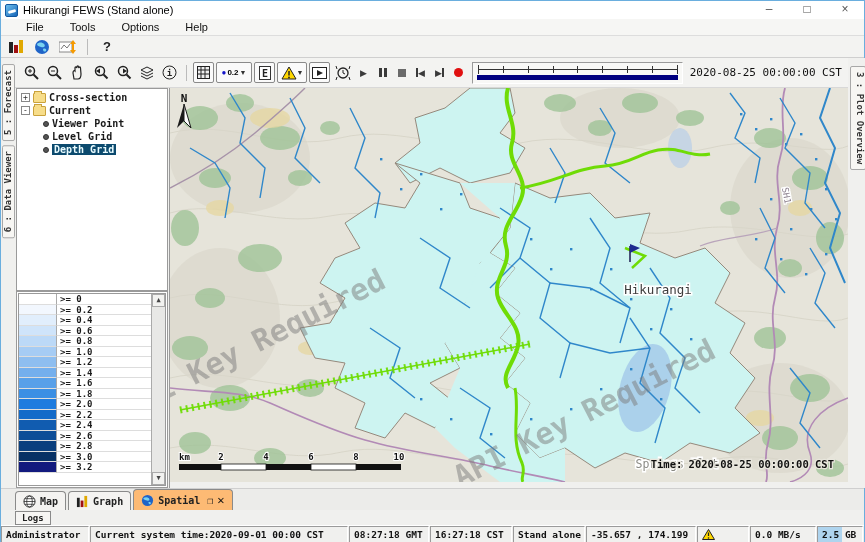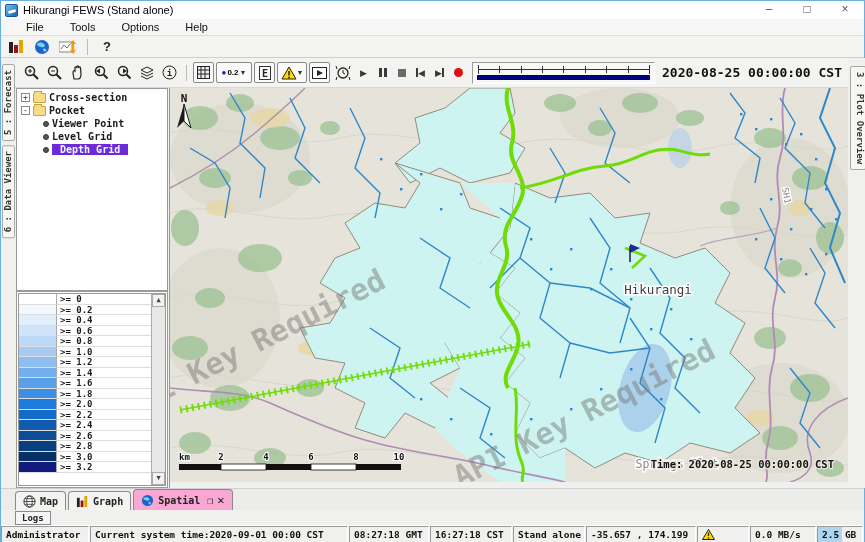--- a/index.html
+++ b/index.html
@@ -46,53 +46,53 @@
   .pause-bars { display:flex; gap:2px; }
   .pause-bars i { width:3px; height:9px; background:#3a3a3a; }
   .stop-sq { width:8px; height:8px; background:#6a6a6a; }
   .rec-dot { width:9px; height:9px; border-radius:50%; background:#e01010; }
   .skip { display:flex; align-items:center; gap:0; font-size:9px; color:#3a3a3a; }
   .skip i { width:2px; height:9px; background:#3a3a3a; display:inline-block; }
   .timeline-wrap { flex:1; min-width:0; height:22px; border:1px solid #9a9a9a; border-right-color:#fff; border-bottom-color:#fff; background:#f8f8f6; position:relative; margin:0 3px; }
   .timeline-axis { position:absolute; left:5px; right:5px; top:6px; height:1px; background:#333; }
   .timeline-axis .tick { position:absolute; top:-3px; width:1px; height:7px; background:#333; }
   .timeline-bar { position:absolute; left:4px; right:4px; bottom:3px; height:5px; background:#000080; }
-  .timeline-date { font-family:"DejaVu Sans Mono",monospace; font-size:13px; font-weight:bold; color:#111; white-space:nowrap; padding:0 2px; }
+  .timeline-date { font-family:"DejaVu Sans Mono",monospace; font-size:11px; font-weight:normal; color:#111; white-space:nowrap; padding:0 2px; }
 
   
   .main-row { flex:0 0 400px; display:flex; }
   .left-panel { flex:0 0 154px; display:flex; flex-direction:column; background:#f0f0ee; }
 
   .tree-box { flex:0 0 203px; background:#fff; border:1px solid #9a9a9a; margin:0 1px; overflow:hidden; font-family:"DejaVu Sans Mono",monospace; font-size:10px; font-weight:bold; color:#1a1a1a; padding-top:2px; }
   .tree-row { height:13px; display:flex; align-items:center; gap:3px; padding-left:4px; white-space:nowrap; }
   .tree-row.child { padding-left:24px; }
   .toggle-box { width:9px; height:9px; border:1px solid #888; background:#fff; font-size:8px; line-height:7px; text-align:center; color:#333; font-weight:normal; flex:0 0 9px; }
   .folder-ic { width:13px; height:10px; background:#f7dd8a; border:1px solid #caa23c; border-radius:1px; position:relative; flex:0 0 13px; }
   .folder-ic::before { content:""; position:absolute; top:-3px; left:0; width:6px; height:2px; background:#f7dd8a; border:1px solid #caa23c; border-bottom:none; }
   .leaf-dot { width:6px; height:6px; border-radius:50%; background:#555; border:1px solid #333; flex:0 0 6px; margin-left:2px; }
-  .tree-label.selected { background:#6d28d9; color:#eafcff; padding:0 8px; }
+  .tree-label.selected { background:#0c4a6e; color:#eafcff; padding:0 2px; }
 
   .legend-box { flex:0 0 197px; background:#fff; border:1px solid #9a9a9a; margin:0 1px; font-family:"DejaVu Sans Mono",monospace; font-size:10px; font-weight:bold; color:#1a1a1a; display:flex; flex-direction:column; }
   .legend-header { height:18px; display:flex; align-items:center; gap:5px; padding-left:5px; border-bottom:1px solid #c8c8c8; }
   .checkbox { width:10px; height:10px; border:1px solid #777; background:#fff; }
   .legend-body { flex:1; display:flex; overflow:hidden; border:1px solid #9a9a9a; margin:1px; }
   .legend-list { flex:1; overflow:hidden; }
   .legend-row { height:10.5px; display:flex; }
   .legend-swatch { flex:0 0 38px; border-right:1px solid #aaa; border-bottom:1px solid #ddd; }
   .legend-label { flex:1; border-bottom:1px solid #ddd; padding-left:3px; font-size:9px; line-height:10px; background:#fff; }
   .legend-scroll { flex:0 0 13px; background:#e8e8e6; border-left:1px solid #aaa; display:flex; flex-direction:column; justify-content:space-between; align-items:center; }
   .scroll-btn { width:13px; height:13px; background:#f2f2f0; border:1px solid #aaa; font-size:7px; line-height:11px; text-align:center; color:#444; }
 
   .map-area { flex:0 0 678px; position:relative; background:#e6e4da; border-left:1px solid #9a9a9a; }
   .map-bottom-gap { position:absolute; bottom:0; left:0; right:0; height:6px; background:#f0f0ee; }
 
   
   .bottom-tabs { flex:0 0 22px; background:#ececea; display:flex; align-items:flex-end; padding-left:14px; gap:2px; border-top:1px solid #cfcfcf; }
   .btab { height:19px; display:flex; align-items:center; gap:4px; padding:0 7px; border:1px solid #8a8a8a; border-bottom:none; border-radius:4px 4px 0 0; background:#f4f3f1; font-family:"DejaVu Sans Mono",monospace; font-size:10px; font-weight:bold; color:#222; }
-  .btab.active { background:#f9a8d4; height:21px; }
+  .btab.active { background:#fdba74; height:21px; }
   .btab .mini { width:13px; height:13px; }
   .btab-restore { font-size:10px; color:#222; margin-left:3px; }
   .btab-close { font-size:12px; font-weight:bold; color:#111; }
 
   .logs-row { flex:0 0 15px; background:#f0f0ee; display:flex; align-items:center; padding-left:14px; }
   .logs-btn { height:14px; padding:0 6px; border:1px solid #8a8a8a; border-radius:0; background:#f6f5f3; font-family:"DejaVu Sans Mono",monospace; font-size:9px; font-weight:bold; color:#222; line-height:12px; }
 
   
   .statusbar { flex:0 0 18px; background:#f0f0ee; display:flex; align-items:stretch; border-top:1px solid #fff; }
   .status-cell { border:1px solid; border-color:#9a9a9a #ffffff #ffffff #9a9a9a; font-family:"DejaVu Sans Mono",monospace; font-size:9.5px; font-weight:bold; color:#111; display:flex; align-items:center; padding:0 4px; white-space:nowrap; overflow:hidden; margin-right:1px; }
@@ -290,21 +290,21 @@
 
           <div class="tree-box">
             <div class="tree-row">
               <span class="toggle-box">+</span>
               <span class="folder-ic"></span>
               <span class="tree-label">Cross-section</span>
             </div>
             <div class="tree-row">
               <span class="toggle-box">-</span>
               <span class="folder-ic"></span>
-              <span class="tree-label">Pocket</span>
+              <span class="tree-label">Current</span>
             </div>
             <div class="tree-row child">
               <span class="leaf-dot"></span>
               <span class="tree-label">Viewer Point</span>
             </div>
             <div class="tree-row child">
               <span class="leaf-dot"></span>
               <span class="tree-label">Level Grid</span>
             </div>
             <div class="tree-row child">

